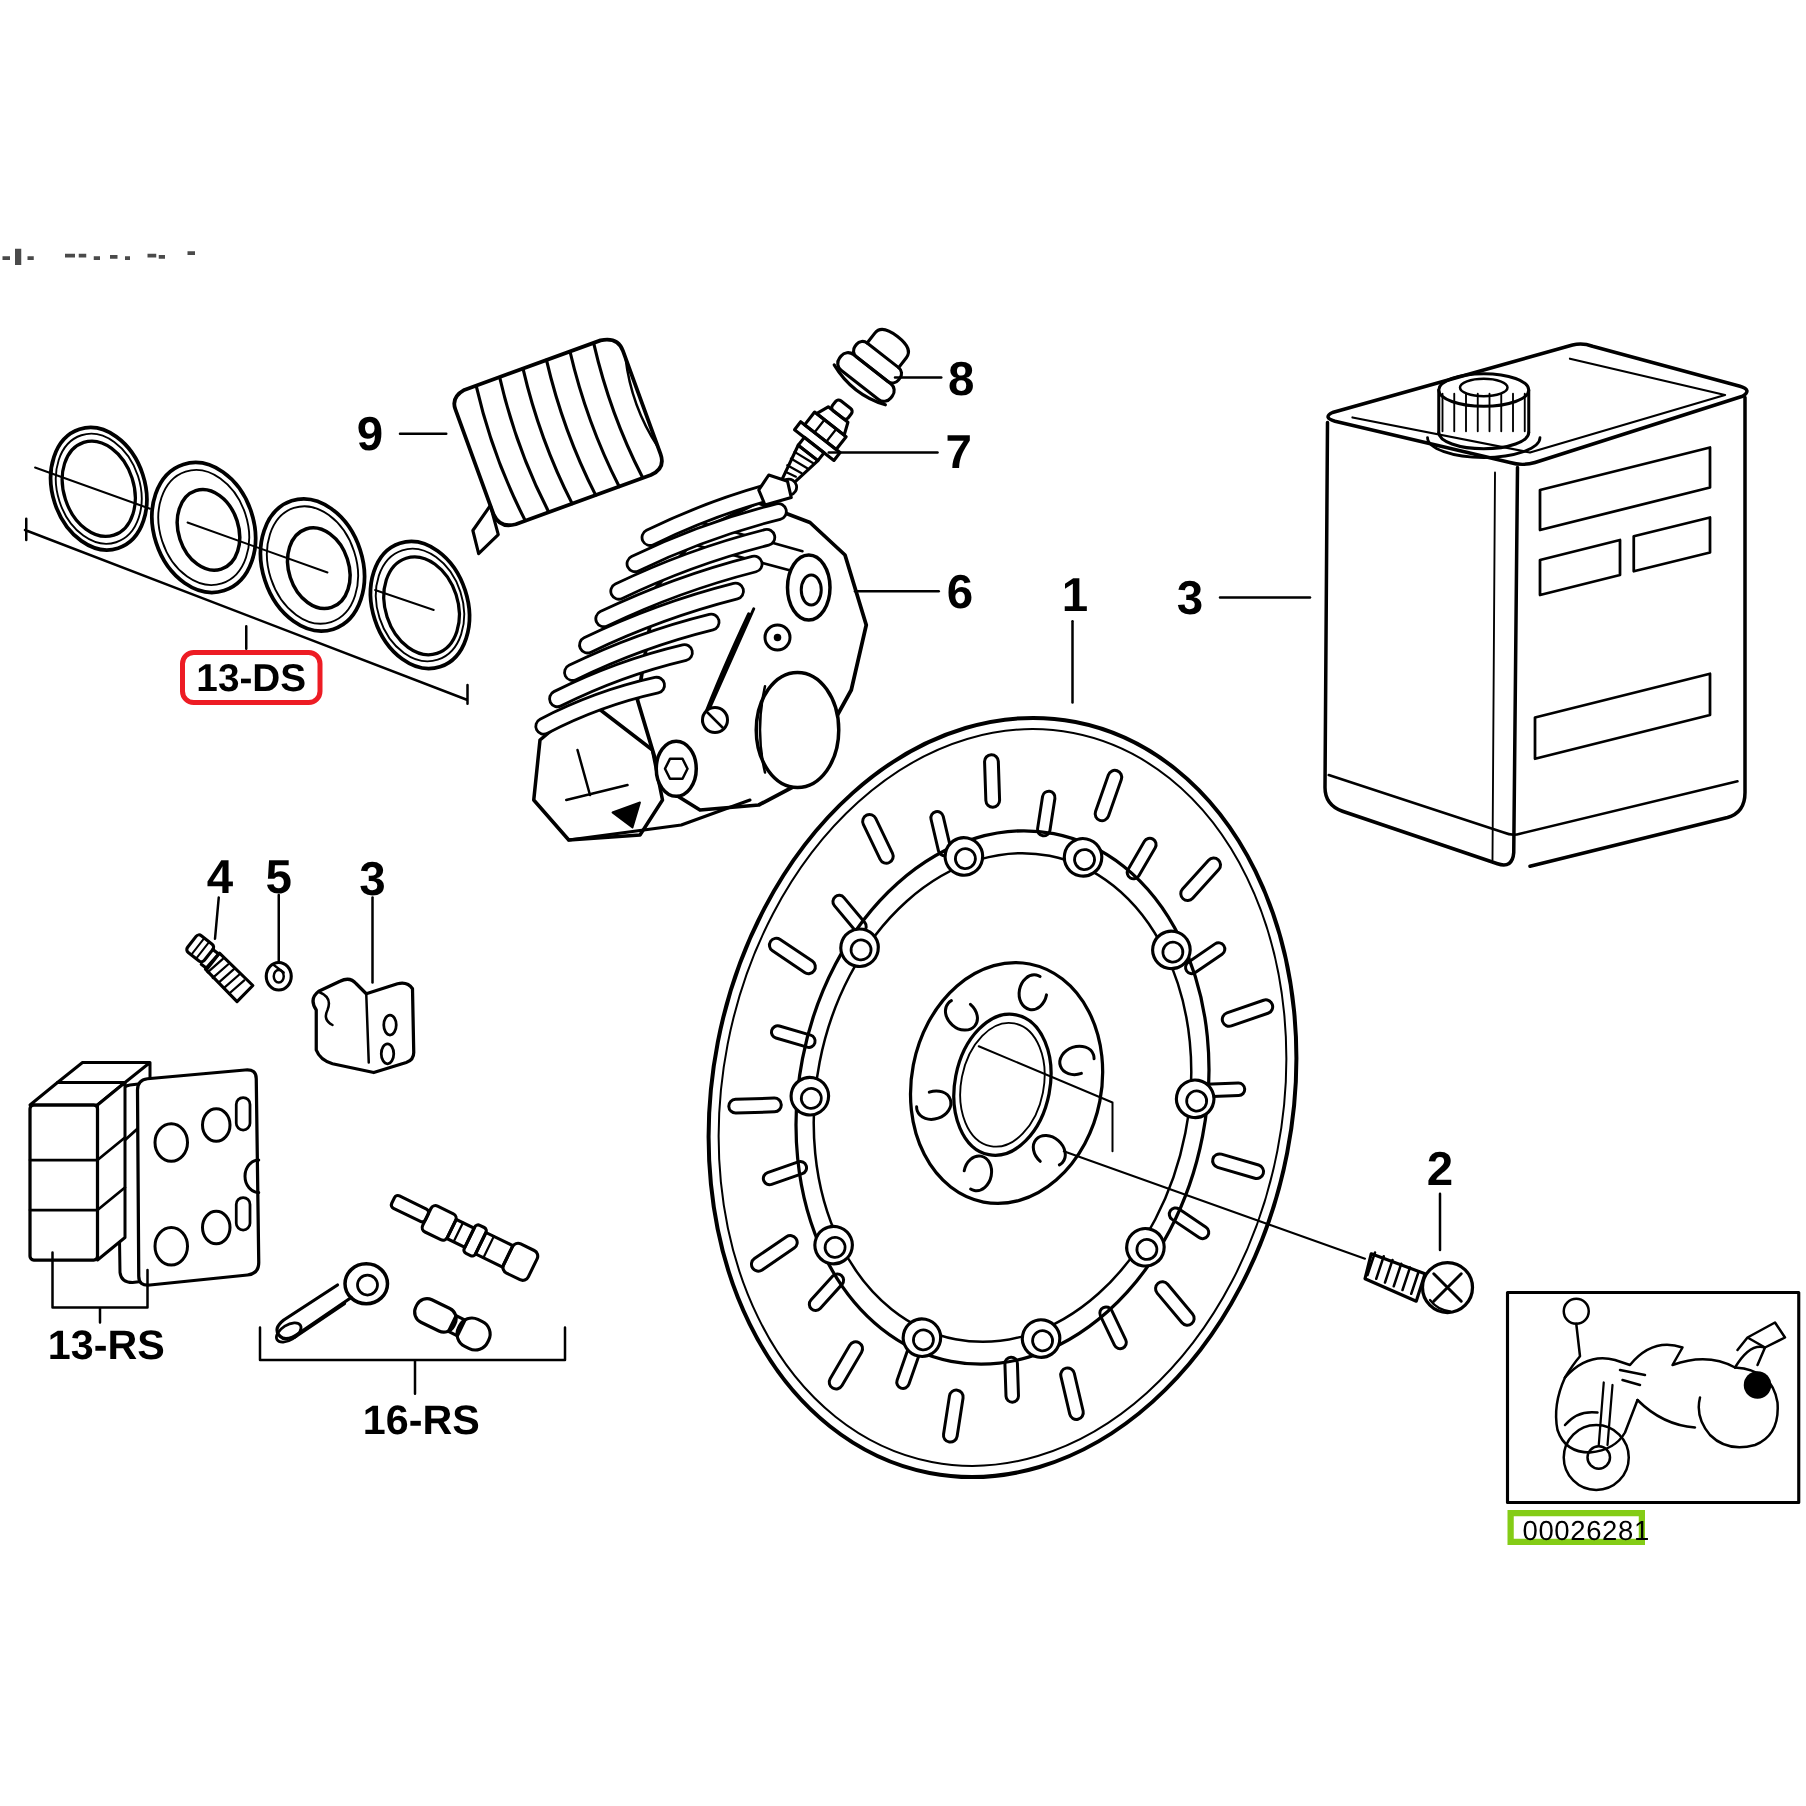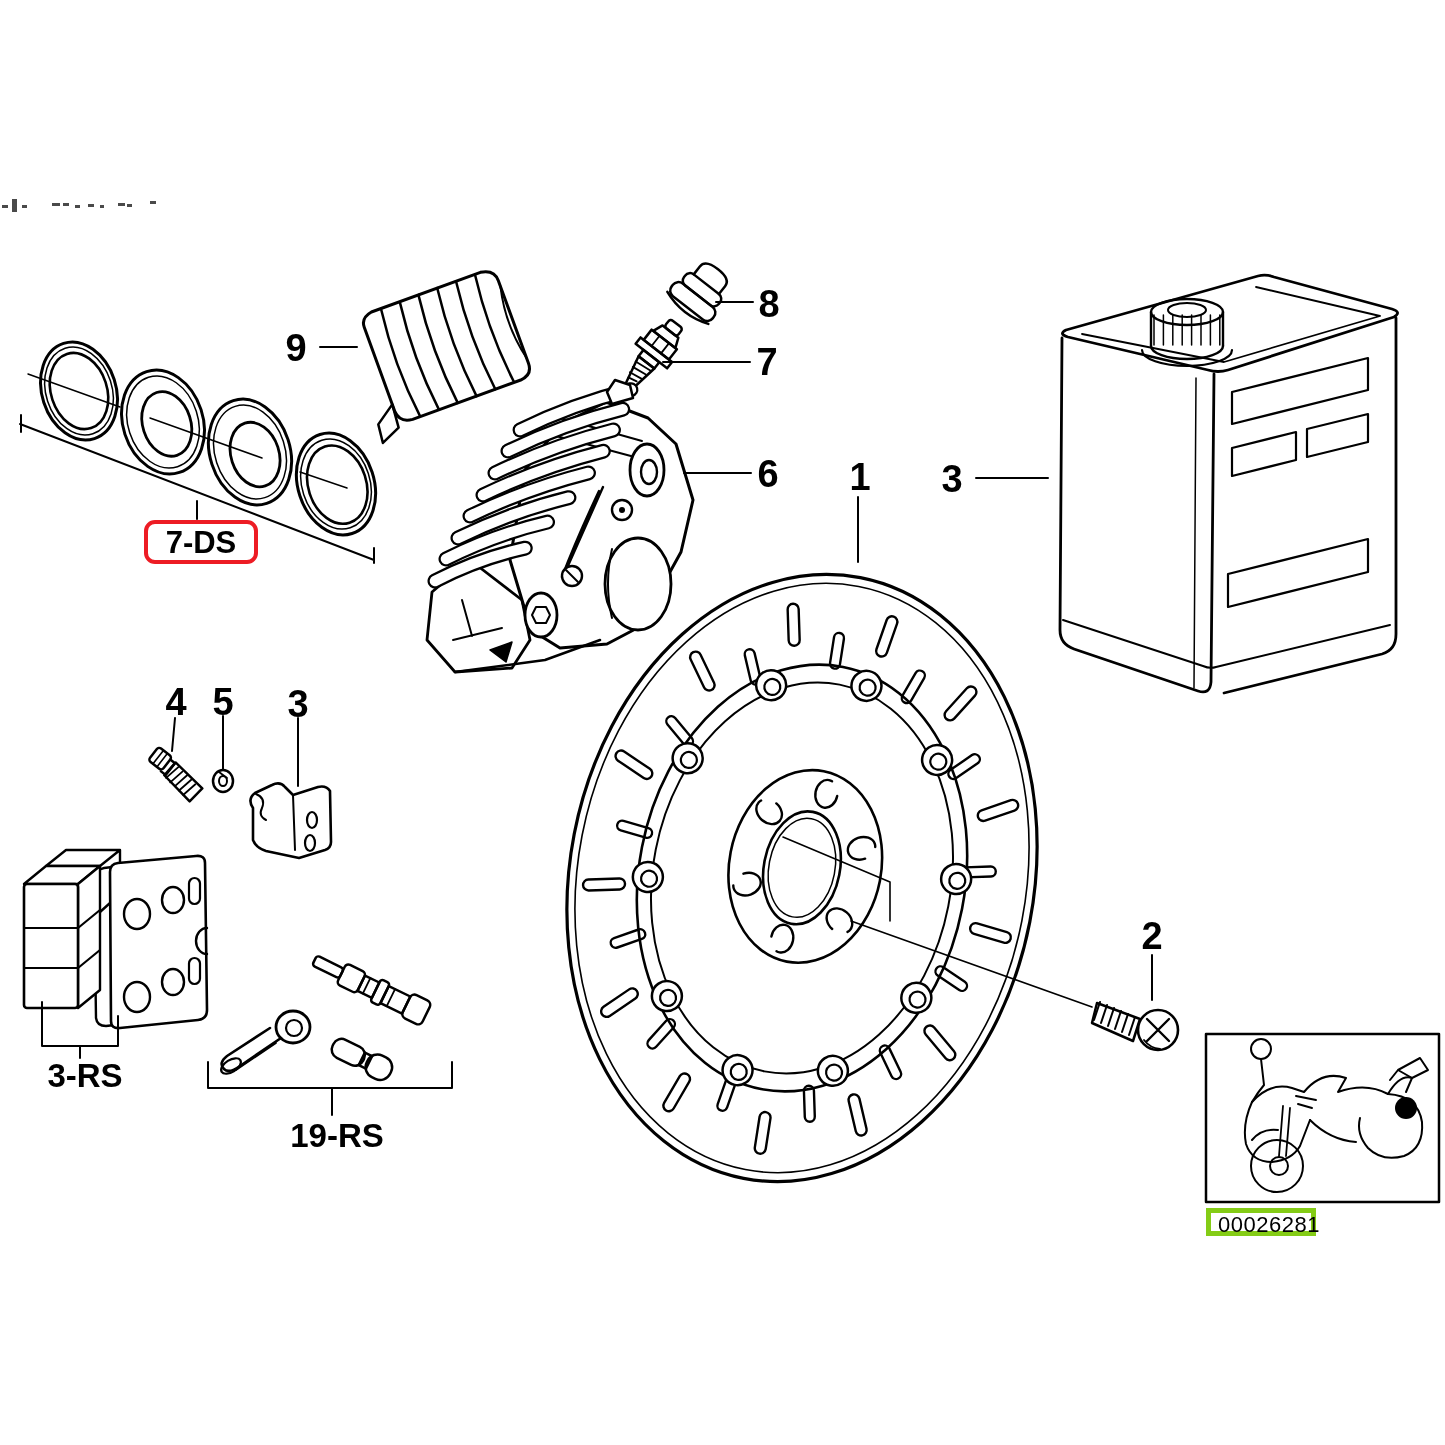--- a/index.html
+++ b/index.html
@@ -334,23 +334,23 @@
   <div class="callout" style="left:296px;top:329px">9</div>
   <div class="callout" style="left:769px;top:285px">8</div>
   <div class="callout" style="left:767px;top:343px">7</div>
   <div class="callout" style="left:768px;top:455px">6</div>
   <div class="callout" style="left:860px;top:458px">1</div>
   <div class="callout" style="left:952px;top:460px">3</div>
   <div class="callout" style="left:176px;top:683px">4</div>
   <div class="callout" style="left:223px;top:683px">5</div>
   <div class="callout" style="left:298px;top:685px">3</div>
   <div class="callout" style="left:1152px;top:917px">2</div>
-  <div class="callout small" style="left:85px;top:1059px">3-RS</div>
-  <div class="callout small" style="left:337px;top:1119px">19-RS</div>
+  <div class="callout small" style="left:85px;top:1059px">13-RS</div>
+  <div class="callout small" style="left:337px;top:1119px">16-RS</div>
 
   <div class="redbox">
-    <span>7-DS</span>
+    <span>13-DS</span>
   </div>
 
   <div class="imgnum">
     <span>00026281</span>
   </div>
 </div>
 
 </body></html>

